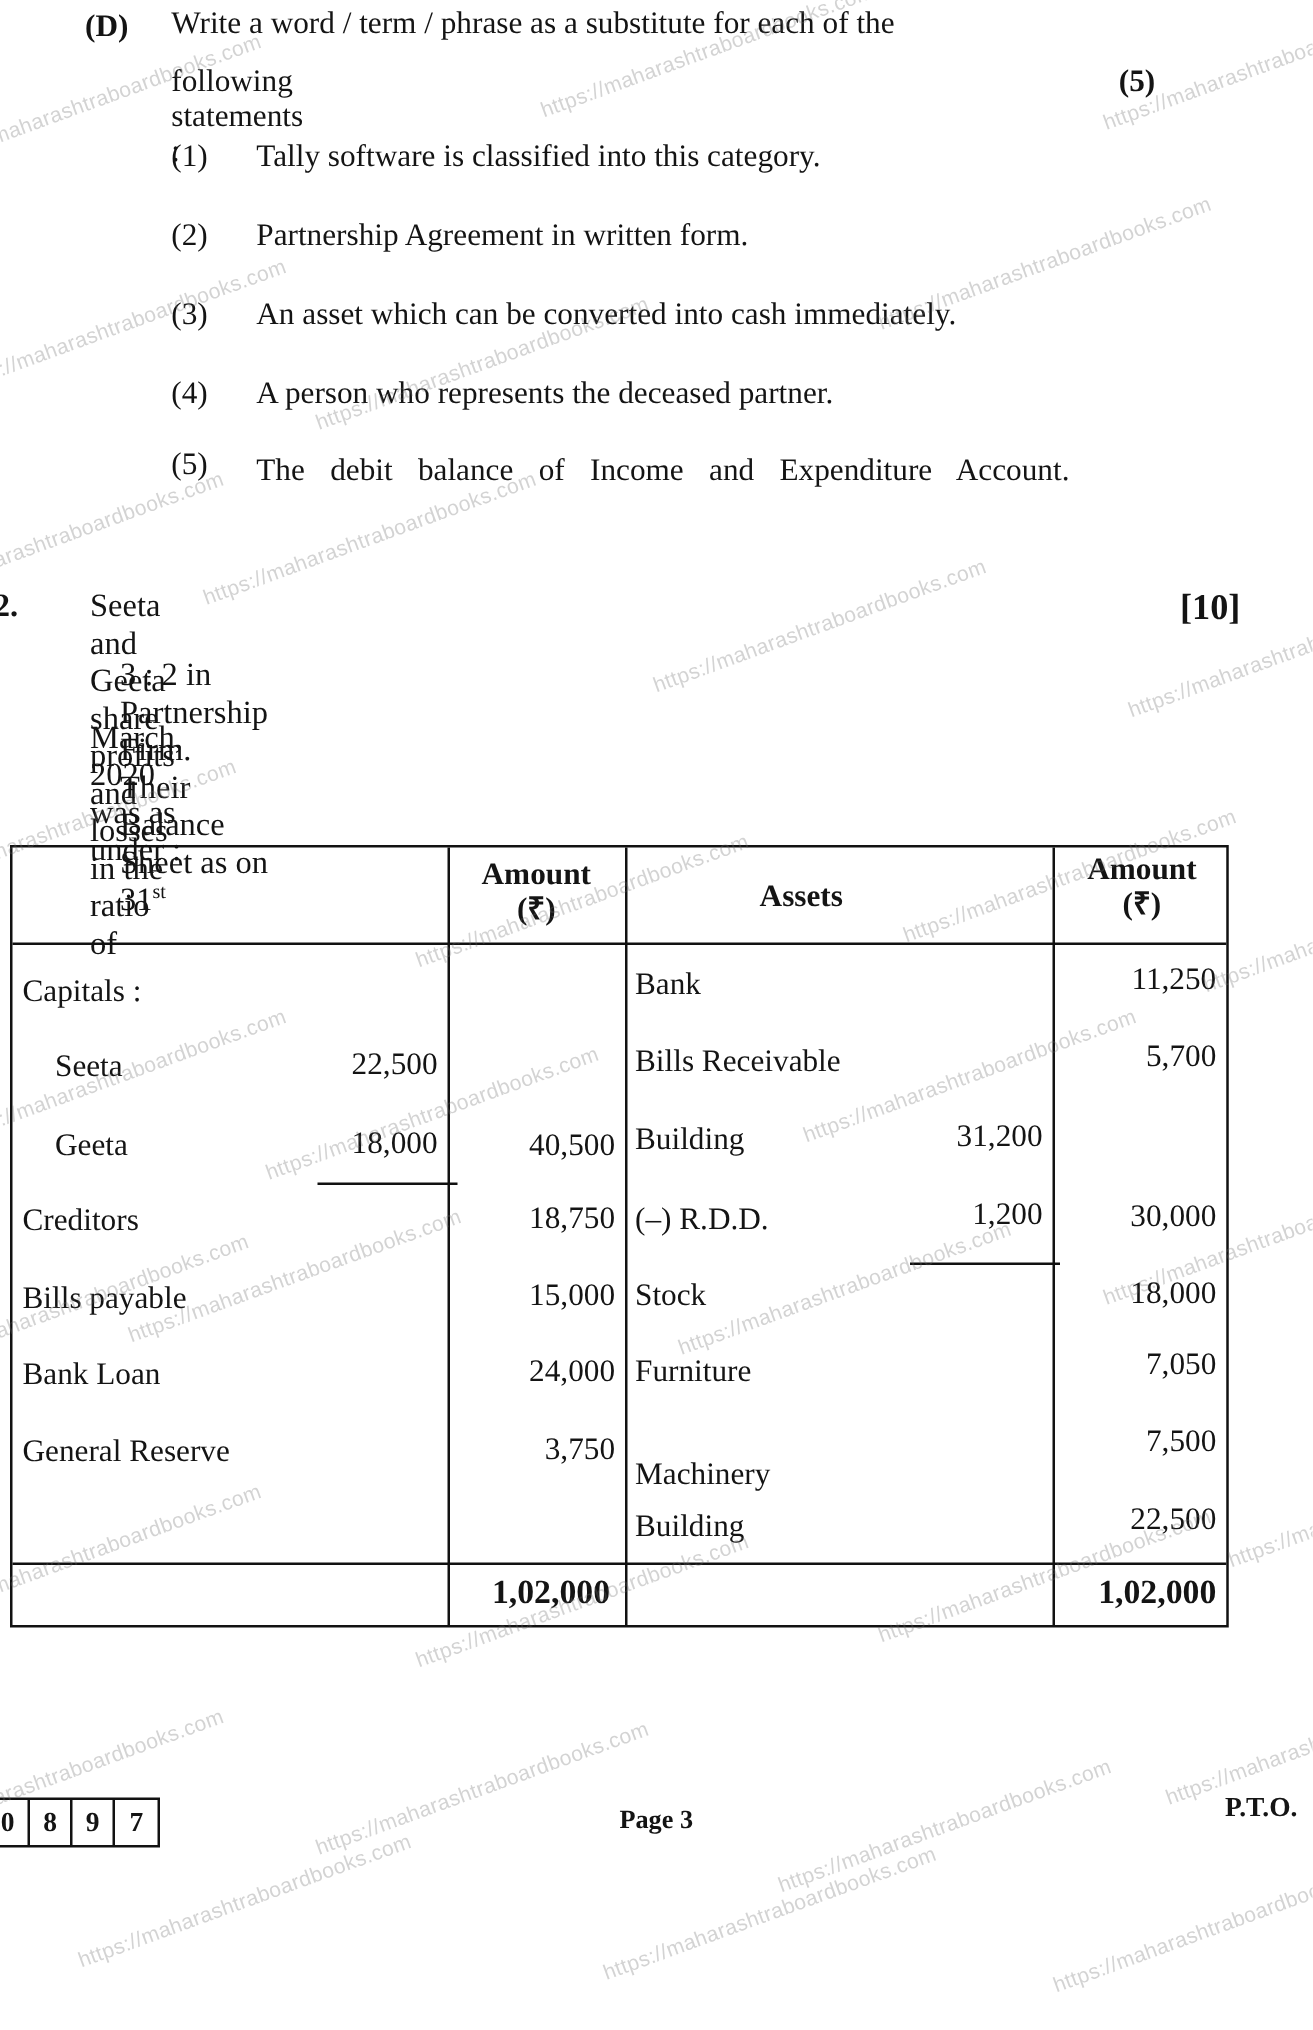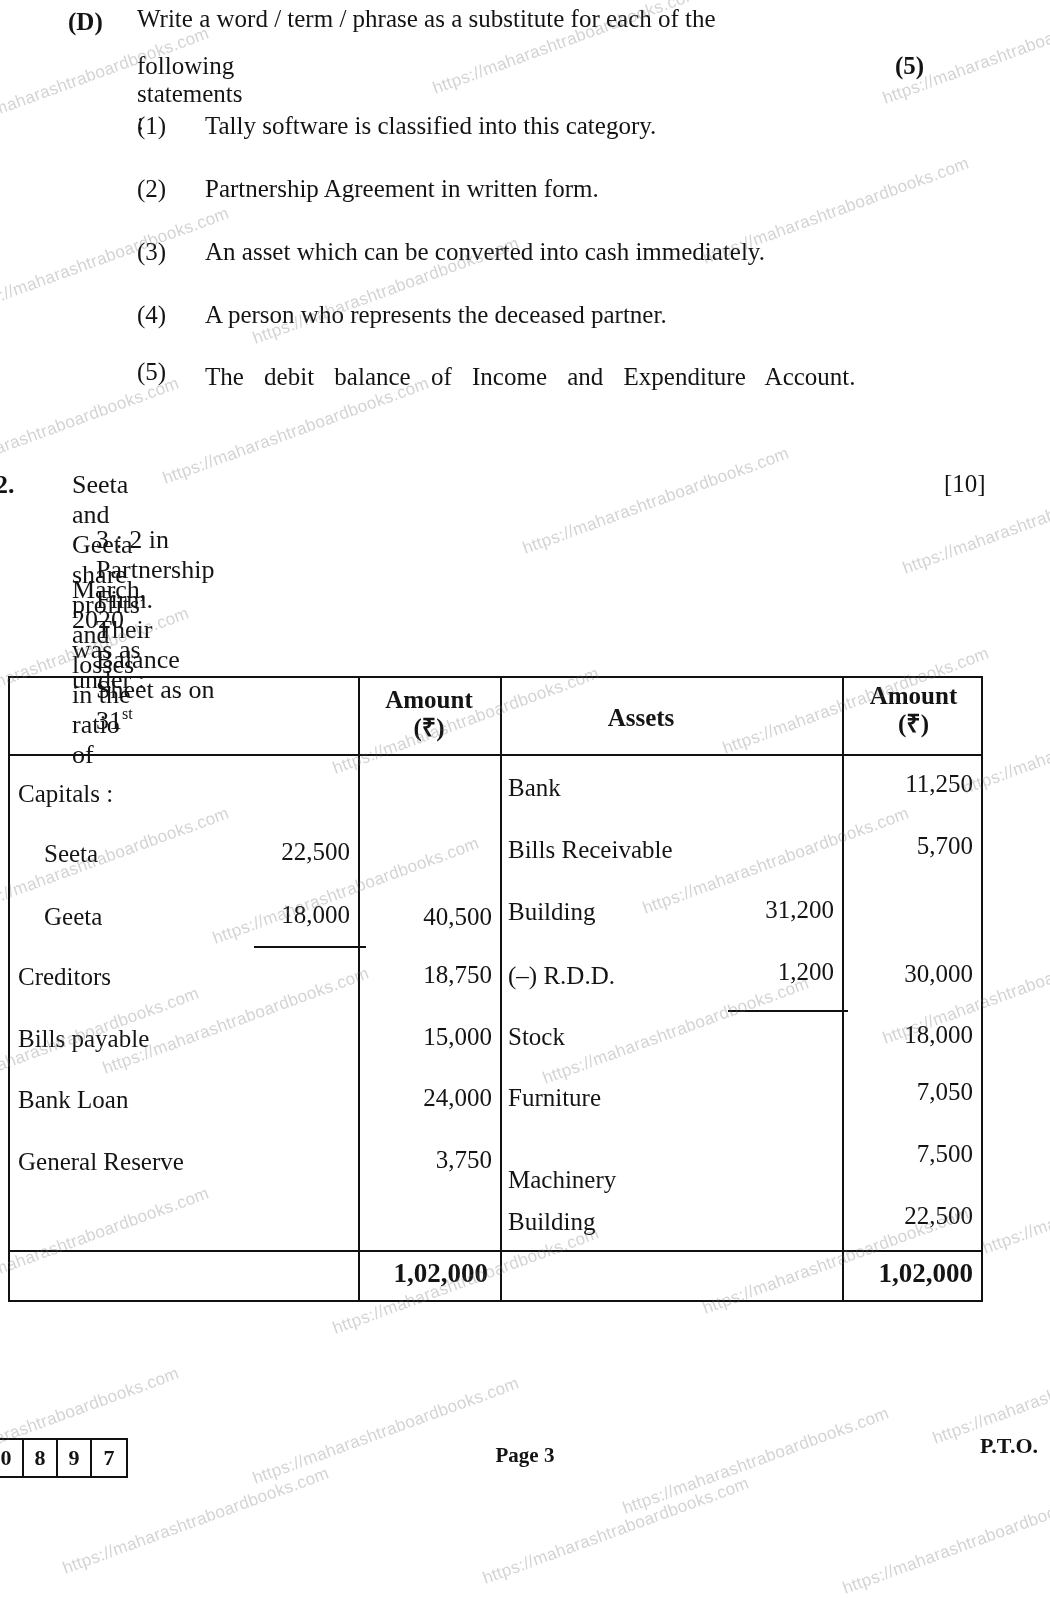--- a/index.html
+++ b/index.html
@@ -79,21 +79,21 @@
 
   
   .q2-no {
     position: absolute;
     left: -5px;
     top: 470px;
     font-size: 26px;
     font-weight: bold;
   }
   .q2-l1 { position: absolute; left: 72px; top: 470px; font-size: 26px; }
-  .q2-marks { position: absolute; left: 944px; top: 470px; font-size: 25px; font-weight: normal; }
+  .q2-marks { position: absolute; left: 944px; top: 470px; font-size: 29px; font-weight: bold; }
   .q2-l2 { position: absolute; left: 96px; top: 525px; font-size: 26px; }
   .q2-l3 { position: absolute; left: 72px; top: 575px; font-size: 26px; }
   sup.st { font-size: 0.62em; vertical-align: super; }
 
   .bs-title {
     position: absolute;
     left: 0;
     top: 628px;
     width: 1050px;
     text-align: center;

